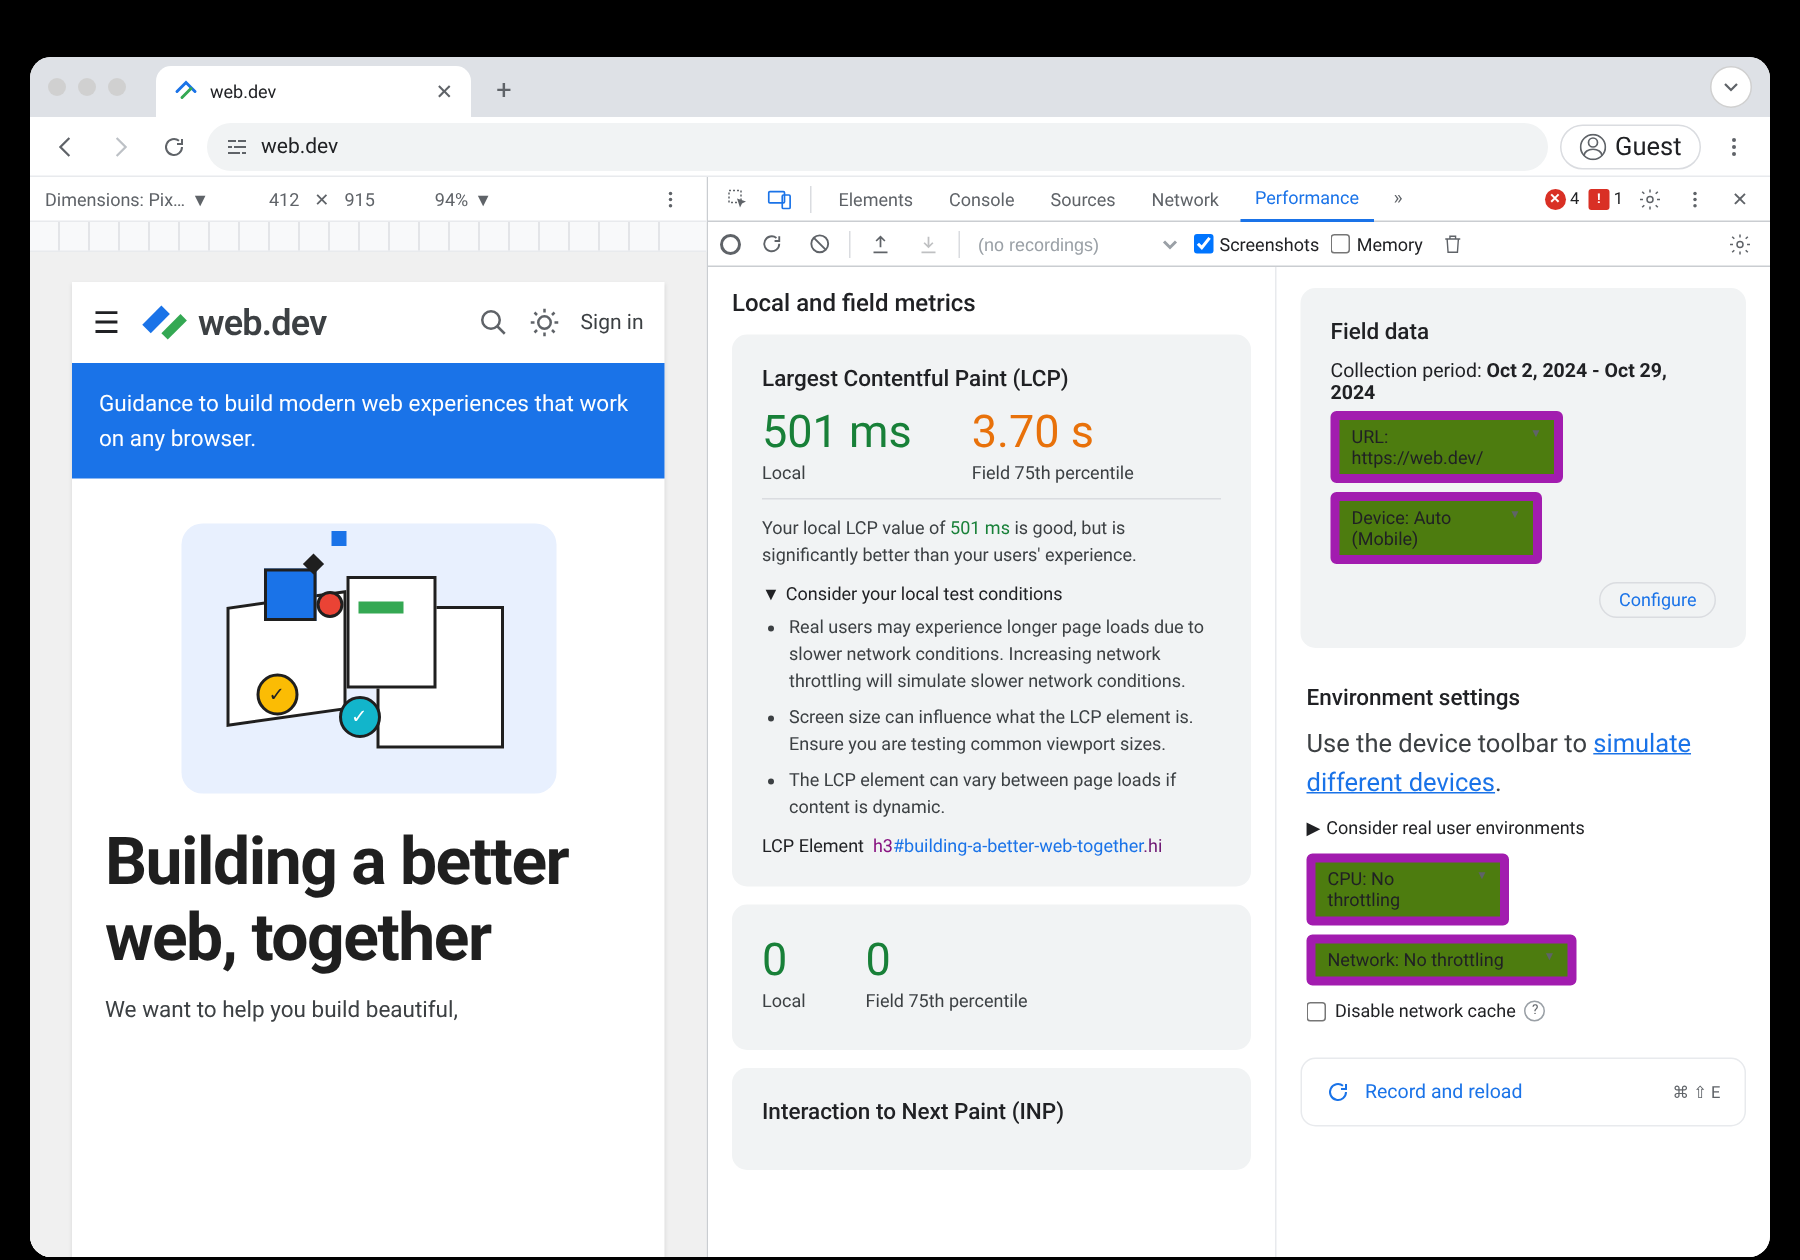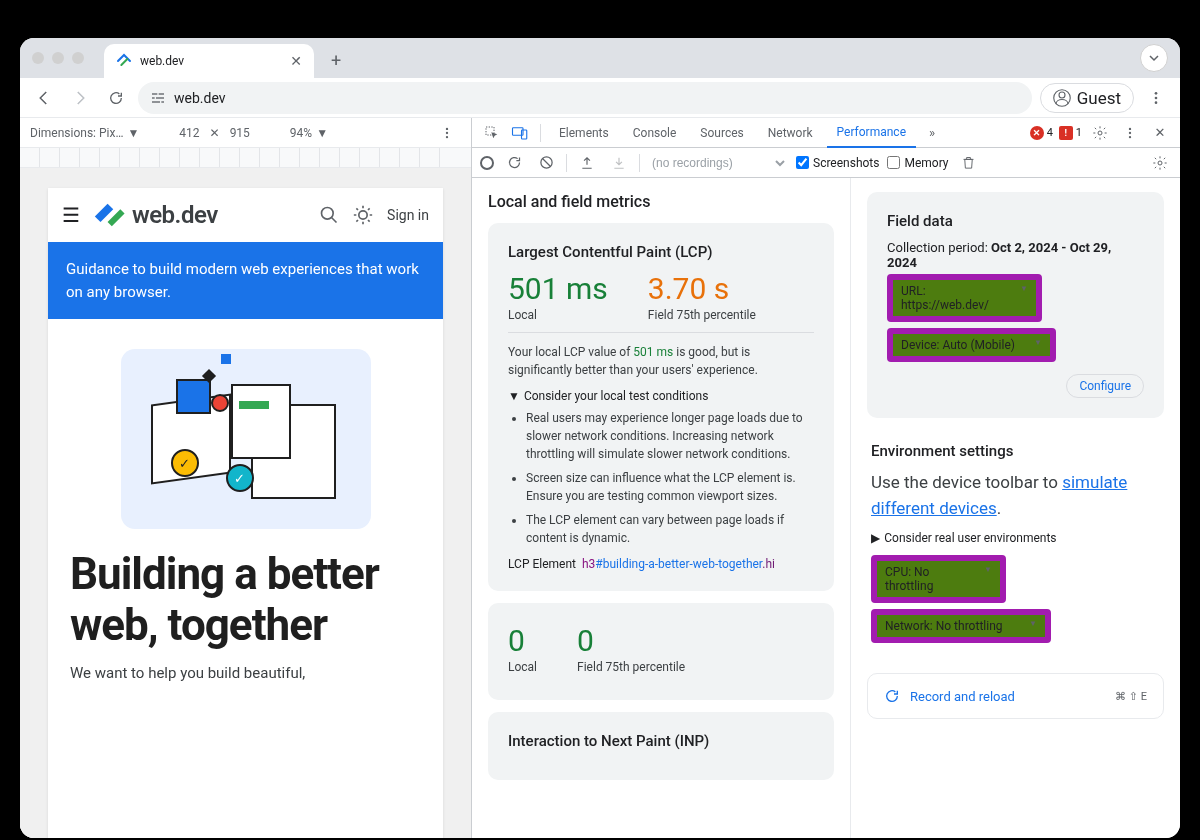--- a/index.html
+++ b/index.html
@@ -393,41 +393,46 @@
         <div class="next-col">
 
           <div class="card">
             <div class="card-title">Field data</div>
             <div class="card-label">
               <span>Collection period: </span><b>Oct 2, 2024 - Oct 29, 2024</b>
             </div>
             <div class="sel" style="width:155px">
                 <span>URL: https://web.dev/</span>
               </div>
-            <div class="sel" style="width:169px">
+            <div class="sel" style="width:141px">
                 <span>Device: Auto (Mobile)</span>
               </div>
             <div style="overflow:auto">
                 <div class="configure-btn">Configure</div>
               </div>
           </div>
 
           <div class="card" style="background:transparent;padding:12px 4px">
             <div class="card-title">Environment settings</div>
             <div class="env-text">
               <span>Use the device toolbar to </span><span class="link">simulate different devices</span>.
             </div>
             <div class="disclosure">▶ <span>Consider real user environments</span></div>
             <div style="height:10px"></div>
             <div class="sel" style="width:135px">
                 <span>CPU: No throttling</span>
               </div>
             <div class="sel" style="width:180px">
                 <span>Network: No throttling</span>
               </div>
+            <div class="chk-row">
+              <input type="checkbox" style="">
+              <span>Disable network cache</span>
+              <span class="help-icon">?</span>
+            </div>
           </div>
 
 
           <div class="action-card">
             <div class="reload-icon">
                 <svg width="16" height="16" viewBox="0 0 24 24">
                   <path d="M20 12a8 8 0 1 1-3-6.2" fill="none" stroke="#1a73e8" stroke-width="2"></path>
                   <path d="M20 4v5h-5" fill="none" stroke="#1a73e8" stroke-width="2"></path>
                 </svg>
               </div>

